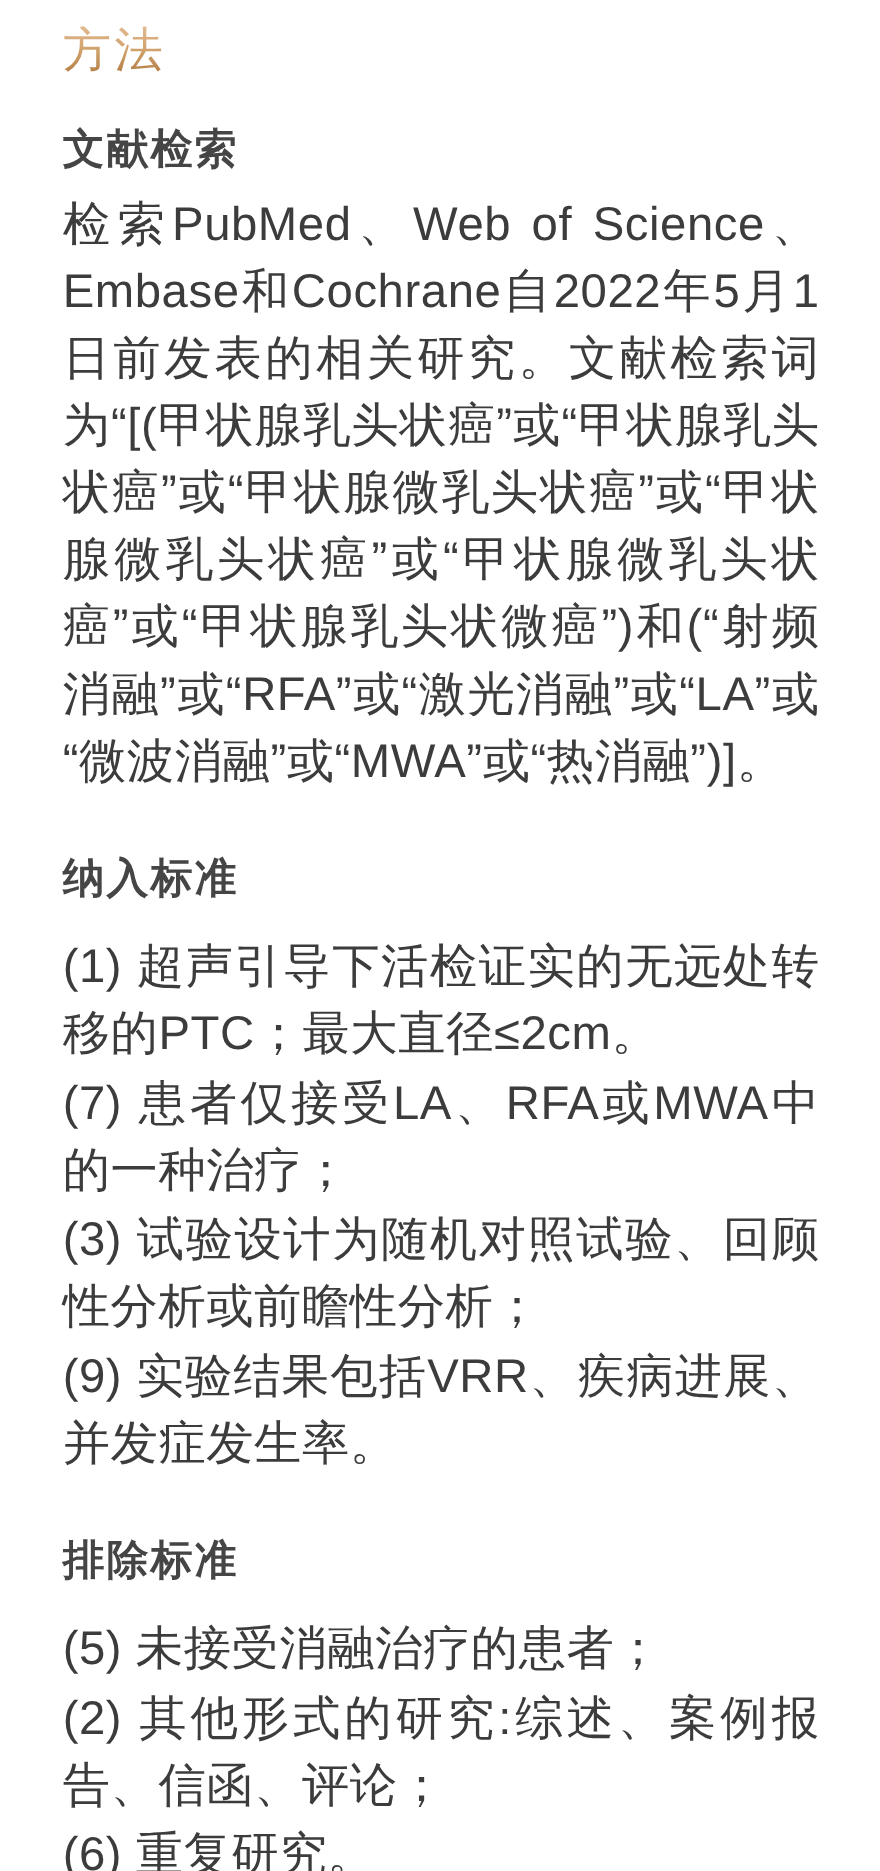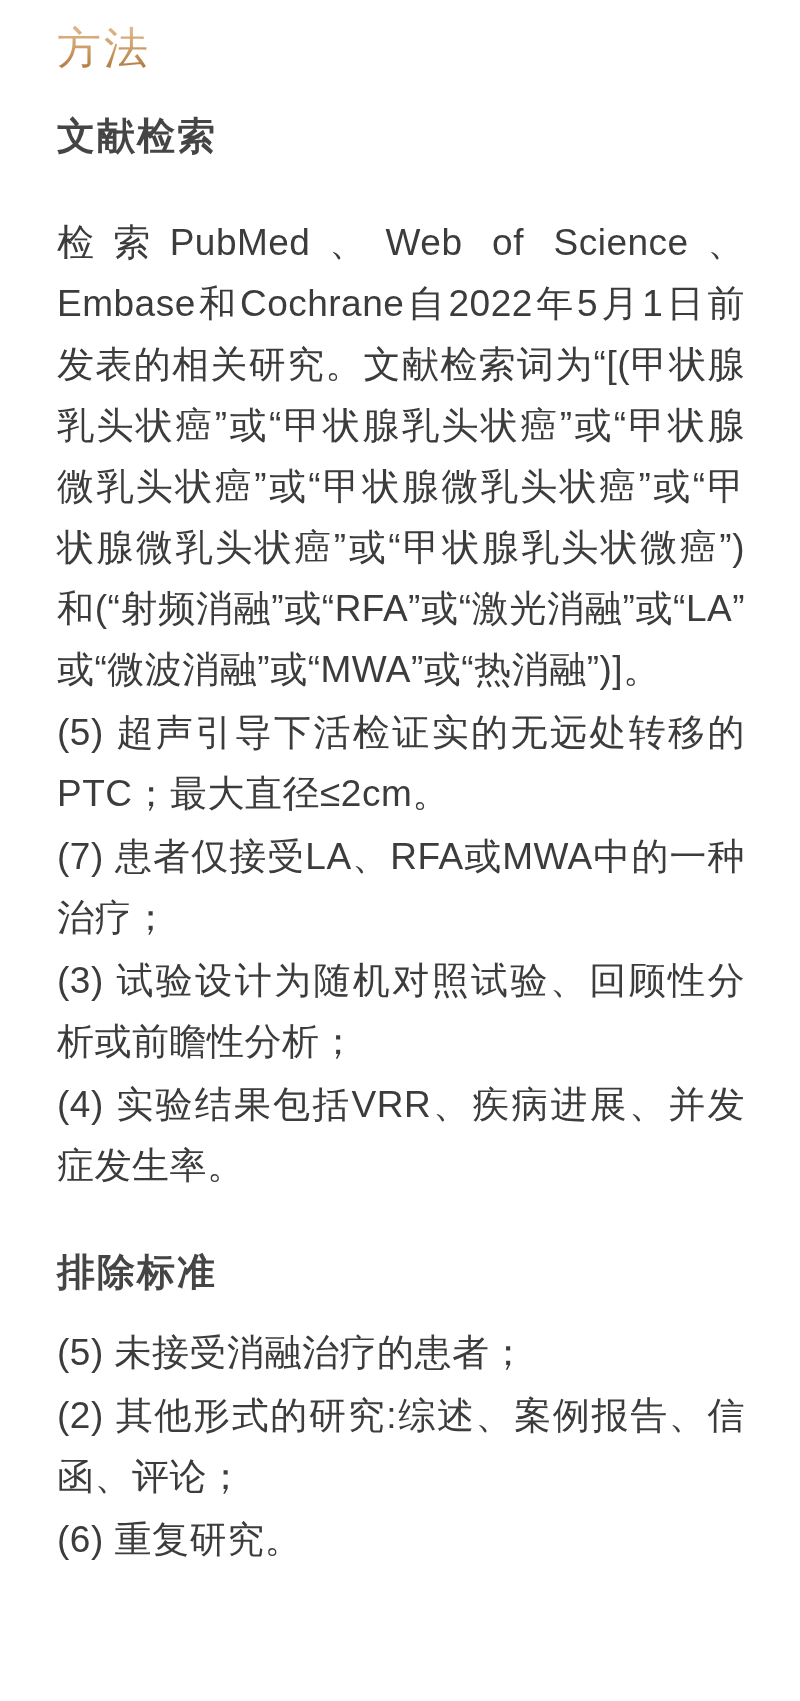--- a/index.html
+++ b/index.html
@@ -16,21 +16,21 @@
   .page {
     box-sizing: border-box;
     width: 800px;
     min-height: 1701px;
     padding: 24px 55px 24px 57px;
     background: #ffffff;
   }
   
   .doc-title {
     margin: 0 0 40px 0;
-    font-family: Liberation Serif, serif;
+    font-family: Liberation Mono, monospace;
     font-weight: 400;
     font-size: 44px;
     line-height: 50px;
     letter-spacing: 3px;
     display: inline-block;
     color: #c08a52; 
     background: linear-gradient(180deg, #e2b98f 0%, #cfa06a 45%, #aa7339 100%);
     -webkit-background-clip: text;
     background-clip: text;
     -webkit-text-fill-color: transparent;
@@ -39,26 +39,26 @@
     margin: 54px 0 28px 0;
     font-family: "Liberation Serif", "DejaVu Serif", serif;
     font-weight: 700;
     font-size: 38px;
     line-height: 44px;
     letter-spacing: 2px;
     color: #454545;
   }
   .section:first-of-type .section-heading {
     margin-top: 0;
-    margin-bottom: 54px;
+    margin-bottom: 16px;
     font-family: Liberation Serif, serif;
   }
   .body-paragraph {
     margin: 0 0 2px 0;
-    font-size: 37px;
+    font-size: 43px;
     line-height: 61px;
     font-weight: 400;
     color: #3c3c3c;
     text-align: justify;
     text-justify: inter-character;
     letter-spacing: 0.5px;
   }
 </style>
 </head>
 <body>
@@ -66,24 +66,25 @@
 <div class="page">
 
   <h1 class="doc-title">方法</h1>
 
   <div class="section">
     <h2 class="section-heading">文献检索</h2>
     <p class="body-paragraph">检索PubMed、Web of Science、Embase和Cochrane自2022年5月1日前发表的相关研究。文献检索词为“[(甲状腺乳头状癌”或“甲状腺乳头状癌”或“甲状腺微乳头状癌”或“甲状腺微乳头状癌”或“甲状腺微乳头状癌”或“甲状腺乳头状微癌”)和(“射频消融”或“RFA”或“激光消融”或“LA”或“微波消融”或“MWA”或“热消融”)]。</p>
   </div>
 
   <div class="section">
-    <p class="body-paragraph">(5) 超声引导下活检证实的无远处转移的PTC；最大直径≤2cm。</p>
+    <h2 class="section-heading">纳入标准</h2>
+    <p class="body-paragraph">(1) 超声引导下活检证实的无远处转移的PTC；最大直径≤2cm。</p>
     <p class="body-paragraph">(7) 患者仅接受LA、RFA或MWA中的一种治疗；</p>
     <p class="body-paragraph">(3) 试验设计为随机对照试验、回顾性分析或前瞻性分析；</p>
-    <p class="body-paragraph">(4) 实验结果包括VRR、疾病进展、并发症发生率。</p>
+    <p class="body-paragraph">(9) 实验结果包括VRR、疾病进展、并发症发生率。</p>
   </div>
 
   <div class="section">
     <h2 class="section-heading">排除标准</h2>
     <p class="body-paragraph">(5) 未接受消融治疗的患者；</p>
     <p class="body-paragraph">(2) 其他形式的研究:综述、案例报告、信函、评论；</p>
     <p class="body-paragraph">(6) 重复研究。</p>
   </div>
 
 </div>

